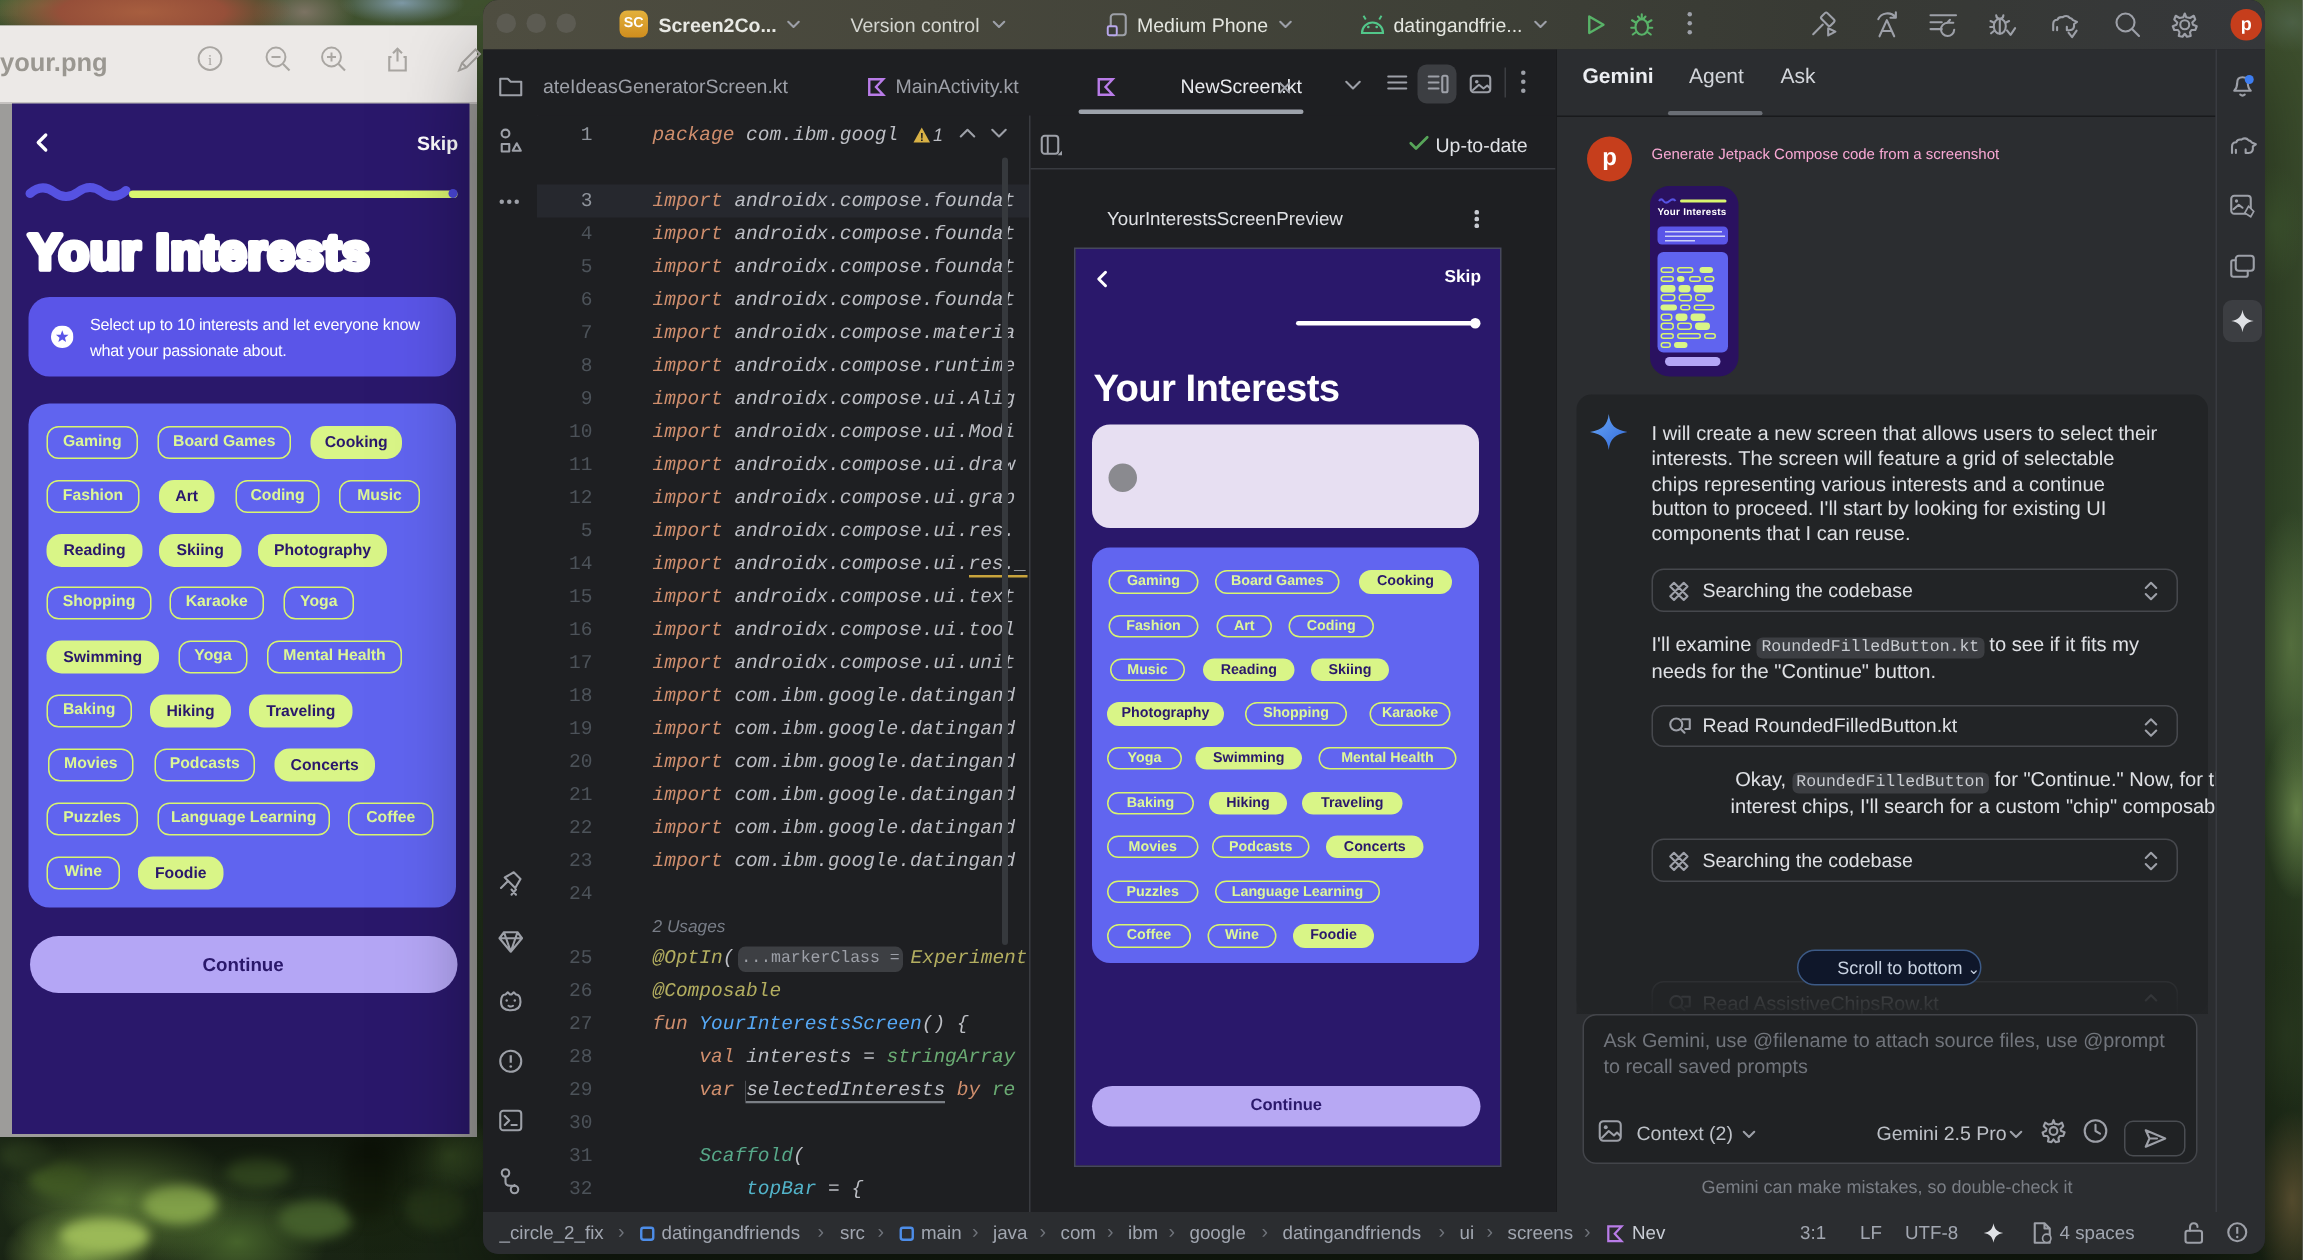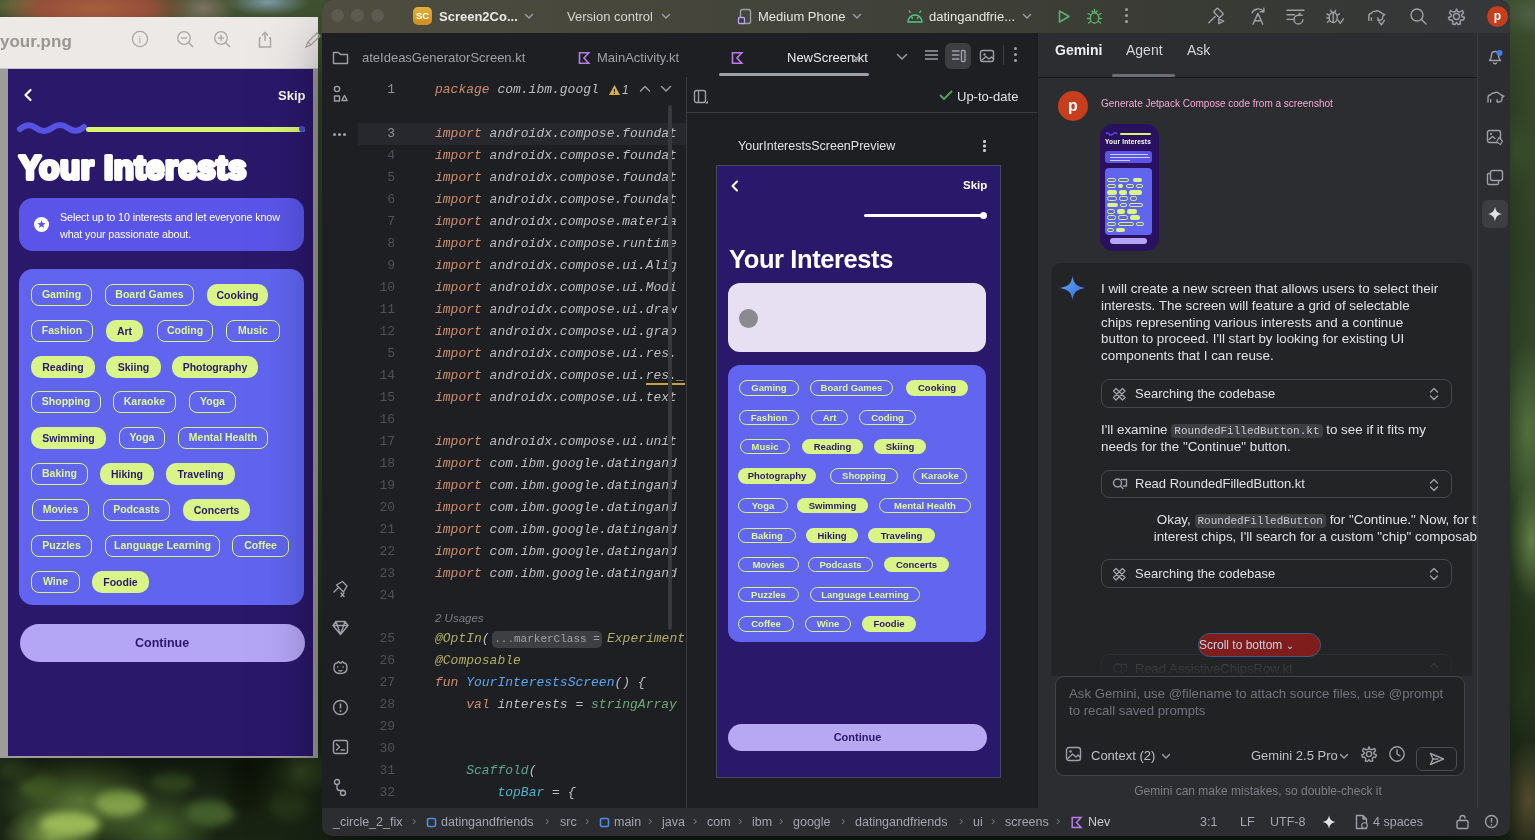--- a/index.html
+++ b/index.html
@@ -358,34 +358,36 @@
     <div class="cl" style="left:77px;top:112px"><span class="kw">import</span><span class="pl"> androidx.compose.foundat</span></div>
     <div class="cl" style="left:77px;top:134px"><span class="kw">import</span><span class="pl"> androidx.compose.materia</span></div>
     <div class="cl" style="left:77px;top:156px"><span class="kw">import</span><span class="pl"> androidx.compose.runtime</span></div>
     <div class="cl" style="left:77px;top:178px"><span class="kw">import</span><span class="pl"> androidx.compose.ui.Alig</span></div>
     <div class="cl" style="left:77px;top:200px"><span class="kw">import</span><span class="pl"> androidx.compose.ui.Modi</span></div>
     <div class="cl" style="left:77px;top:222px"><span class="kw">import</span><span class="pl"> androidx.compose.ui.draw</span></div>
     <div class="cl" style="left:77px;top:244px"><span class="kw">import</span><span class="pl"> androidx.compose.ui.grap</span></div>
     <div class="cl" style="left:77px;top:266px"><span class="kw">import</span><span class="pl"> androidx.compose.ui.res.</span></div>
     <div class="cl" style="left:77px;top:288px"><span class="kw">import</span><span class="pl"> androidx.compose.ui.</span><span class="pl" style="box-shadow:0 2px 0 #c8a33c;">res._</span></div>
     <div class="cl" style="left:77px;top:310px"><span class="kw">import</span><span class="pl"> androidx.compose.ui.text</span></div>
+    <div class="cl" style="left:77px;top:332px"><span class="kw">import</span><span class="pl"> androidx.compose.ui.tool</span></div>
     <div class="cl" style="left:77px;top:354px"><span class="kw">import</span><span class="pl"> androidx.compose.ui.unit</span></div>
     <div class="cl" style="left:77px;top:376px"><span class="kw">import</span><span class="pl"> com.ibm.google.datingand</span></div>
     <div class="cl" style="left:77px;top:398px"><span class="kw">import</span><span class="pl"> com.ibm.google.datingand</span></div>
     <div class="cl" style="left:77px;top:420px"><span class="kw">import</span><span class="pl"> com.ibm.google.datingand</span></div>
     <div class="cl" style="left:77px;top:442px"><span class="kw">import</span><span class="pl"> com.ibm.google.datingand</span></div>
     <div class="cl" style="left:77px;top:464px"><span class="kw">import</span><span class="pl"> com.ibm.google.datingand</span></div>
     <div class="cl" style="left:77px;top:486px"><span class="kw">import</span><span class="pl"> com.ibm.google.datingand</span></div>
     <div class="cl" style="left:77px;top:530px;font-family:'Liberation Sans';font-size:11.5px;color:#787d87;">2 Usages</div>
     <div class="cl" style="left:77px;top:551px"><span class="yl">@OptIn</span><span class="pl">(</span></div>
     <div class="abs" style="left:134px;top:554px;width:110px;height:17px;border-radius:5px;background:#3d3f43;font-family:'Liberation Mono';font-size:11px;color:#9da0a8;text-align:center;line-height:17px;">...markerClass =</div>
     <div class="cl yl" style="left:249px;top:551px">Experiment</div>
     <div class="cl yl" style="left:77px;top:573px">@Composable</div>
     <div class="cl" style="left:77px;top:595px"><span class="kw">fun </span><span class="bl">YourInterestsScreen</span><span class="pl">() {</span></div>
     <div class="cl" style="left:77px;top:617px"><span class="pl">    </span><span class="kw">val </span><span class="pl">interests = </span><span class="gr">stringArray</span></div>
+    <div class="cl" style="left:77px;top:639px"><span class="pl">    </span><span class="kw">var </span><span class="pl" style="box-shadow:0 1.5px 0 #7b7f86;">selectedInterests</span><span class="kw"> by </span><span class="gr">re</span></div>
     <div class="cl" style="left:77px;top:683px"><span class="pl">    </span><span class="tl2">Scaffold</span><span class="pl">(</span></div>
     <div class="cl" style="left:77px;top:705px"><span class="pl">        </span><span class="cy">topBar</span><span class="pl"> = {</span></div>
     <div class="abs" style="left:310px;top:28px;width:4px;height:525px;border-radius:2px;background:#36393d;"></div>
   </div>
   <div id="ppane">
     <svg class="abs" style="left:6px;top:12px" width="16" height="16" viewBox="0 0 16 16">
         <rect x="1.5" y="1.5" width="11" height="12" rx="2" class="ic" stroke-width="1.3"></rect>
         <line x1="5.5" y1="1.5" x2="5.5" y2="13.5" stroke="#9da0a8" stroke-width="1.3"></line>
         <path d="M12 14.5 L15 14.5 L15 11.5" fill="#9da0a8" stroke="none"></path>
       </svg>
@@ -533,21 +535,21 @@
           <circle cx="5.5" cy="6" r="4" class="ic" stroke-width="1.2"></circle>
           <path d="M8.5 9 L11 11.5" class="ic" stroke-width="1.2"></path>
           <path d="M9.5 2.5 H14.5 V9 H11.5" fill="none" class="ic" stroke-width="1.1"></path>
         </svg>
       <span class="dtxt">Read AssistiveChipsRow.kt</span>
       <svg class="dchev" width="10" height="14" viewBox="0 0 10 14">
           <path d="M1.5 5 L5 1.5 L8.5 5" class="ic" stroke-width="1.2"></path>
         </svg>
     </div>
     <div class="abs" style="left:12.5px;top:600px;width:421px;height:43px;background:linear-gradient(180deg,rgba(34,36,38,0) 0%,rgba(34,36,38,.75) 70%,rgba(34,36,38,.95) 100%);"></div>
-    <div class="abs" style="left:160px;top:600px;width:123px;height:24px;border-radius:12px;background:#7f1d1d;border:1px solid #3c5a86;box-sizing:border-box;text-align:left;font-size:12px;color:#c9d3e2;line-height:22px;">Scroll to bottom <span style="font-size:10px;">⌄</span></div>
+    <div class="abs" style="left:160px;top:600px;width:123px;height:24px;border-radius:12px;background:#0f172a;border:1px solid #3c5a86;box-sizing:border-box;text-align:right;font-size:12px;color:#c9d3e2;line-height:22px;">Scroll to bottom <span style="font-size:10px;">⌄</span></div>
 
     <div class="abs" style="left:17px;top:643px;width:410px;height:100px;border-radius:9px;background:#202224;border:1px solid #43454a;box-sizing:border-box;">
       <div class="abs" style="left:13px;top:8px;width:400px;font-size:13.2px;line-height:17px;color:#71757c;">Ask Gemini, use @filename to attach source files, use @prompt<br>to recall saved prompts</div>
       <svg class="abs" style="left:9px;top:69px" width="17" height="16" viewBox="0 0 17 16">
           <rect x="1.5" y="1.5" width="14" height="13" rx="2.5" class="ic" stroke-width="1.3"></rect>
           <circle cx="5.5" cy="5.5" r="1.3" fill="#9da0a8"></circle>
           <path d="M3 12.5 L7.5 8 L11 11 L13 9 L15 11" class="ic" stroke-width="1.2"></path>
         </svg>
       <div class="abs" style="left:35px;top:71px;font-size:13px;color:#bdc1c7;">Context (2)</div>
       <svg class="abs" style="left:105px;top:76px" width="10" height="7" viewBox="0 0 10 7">

